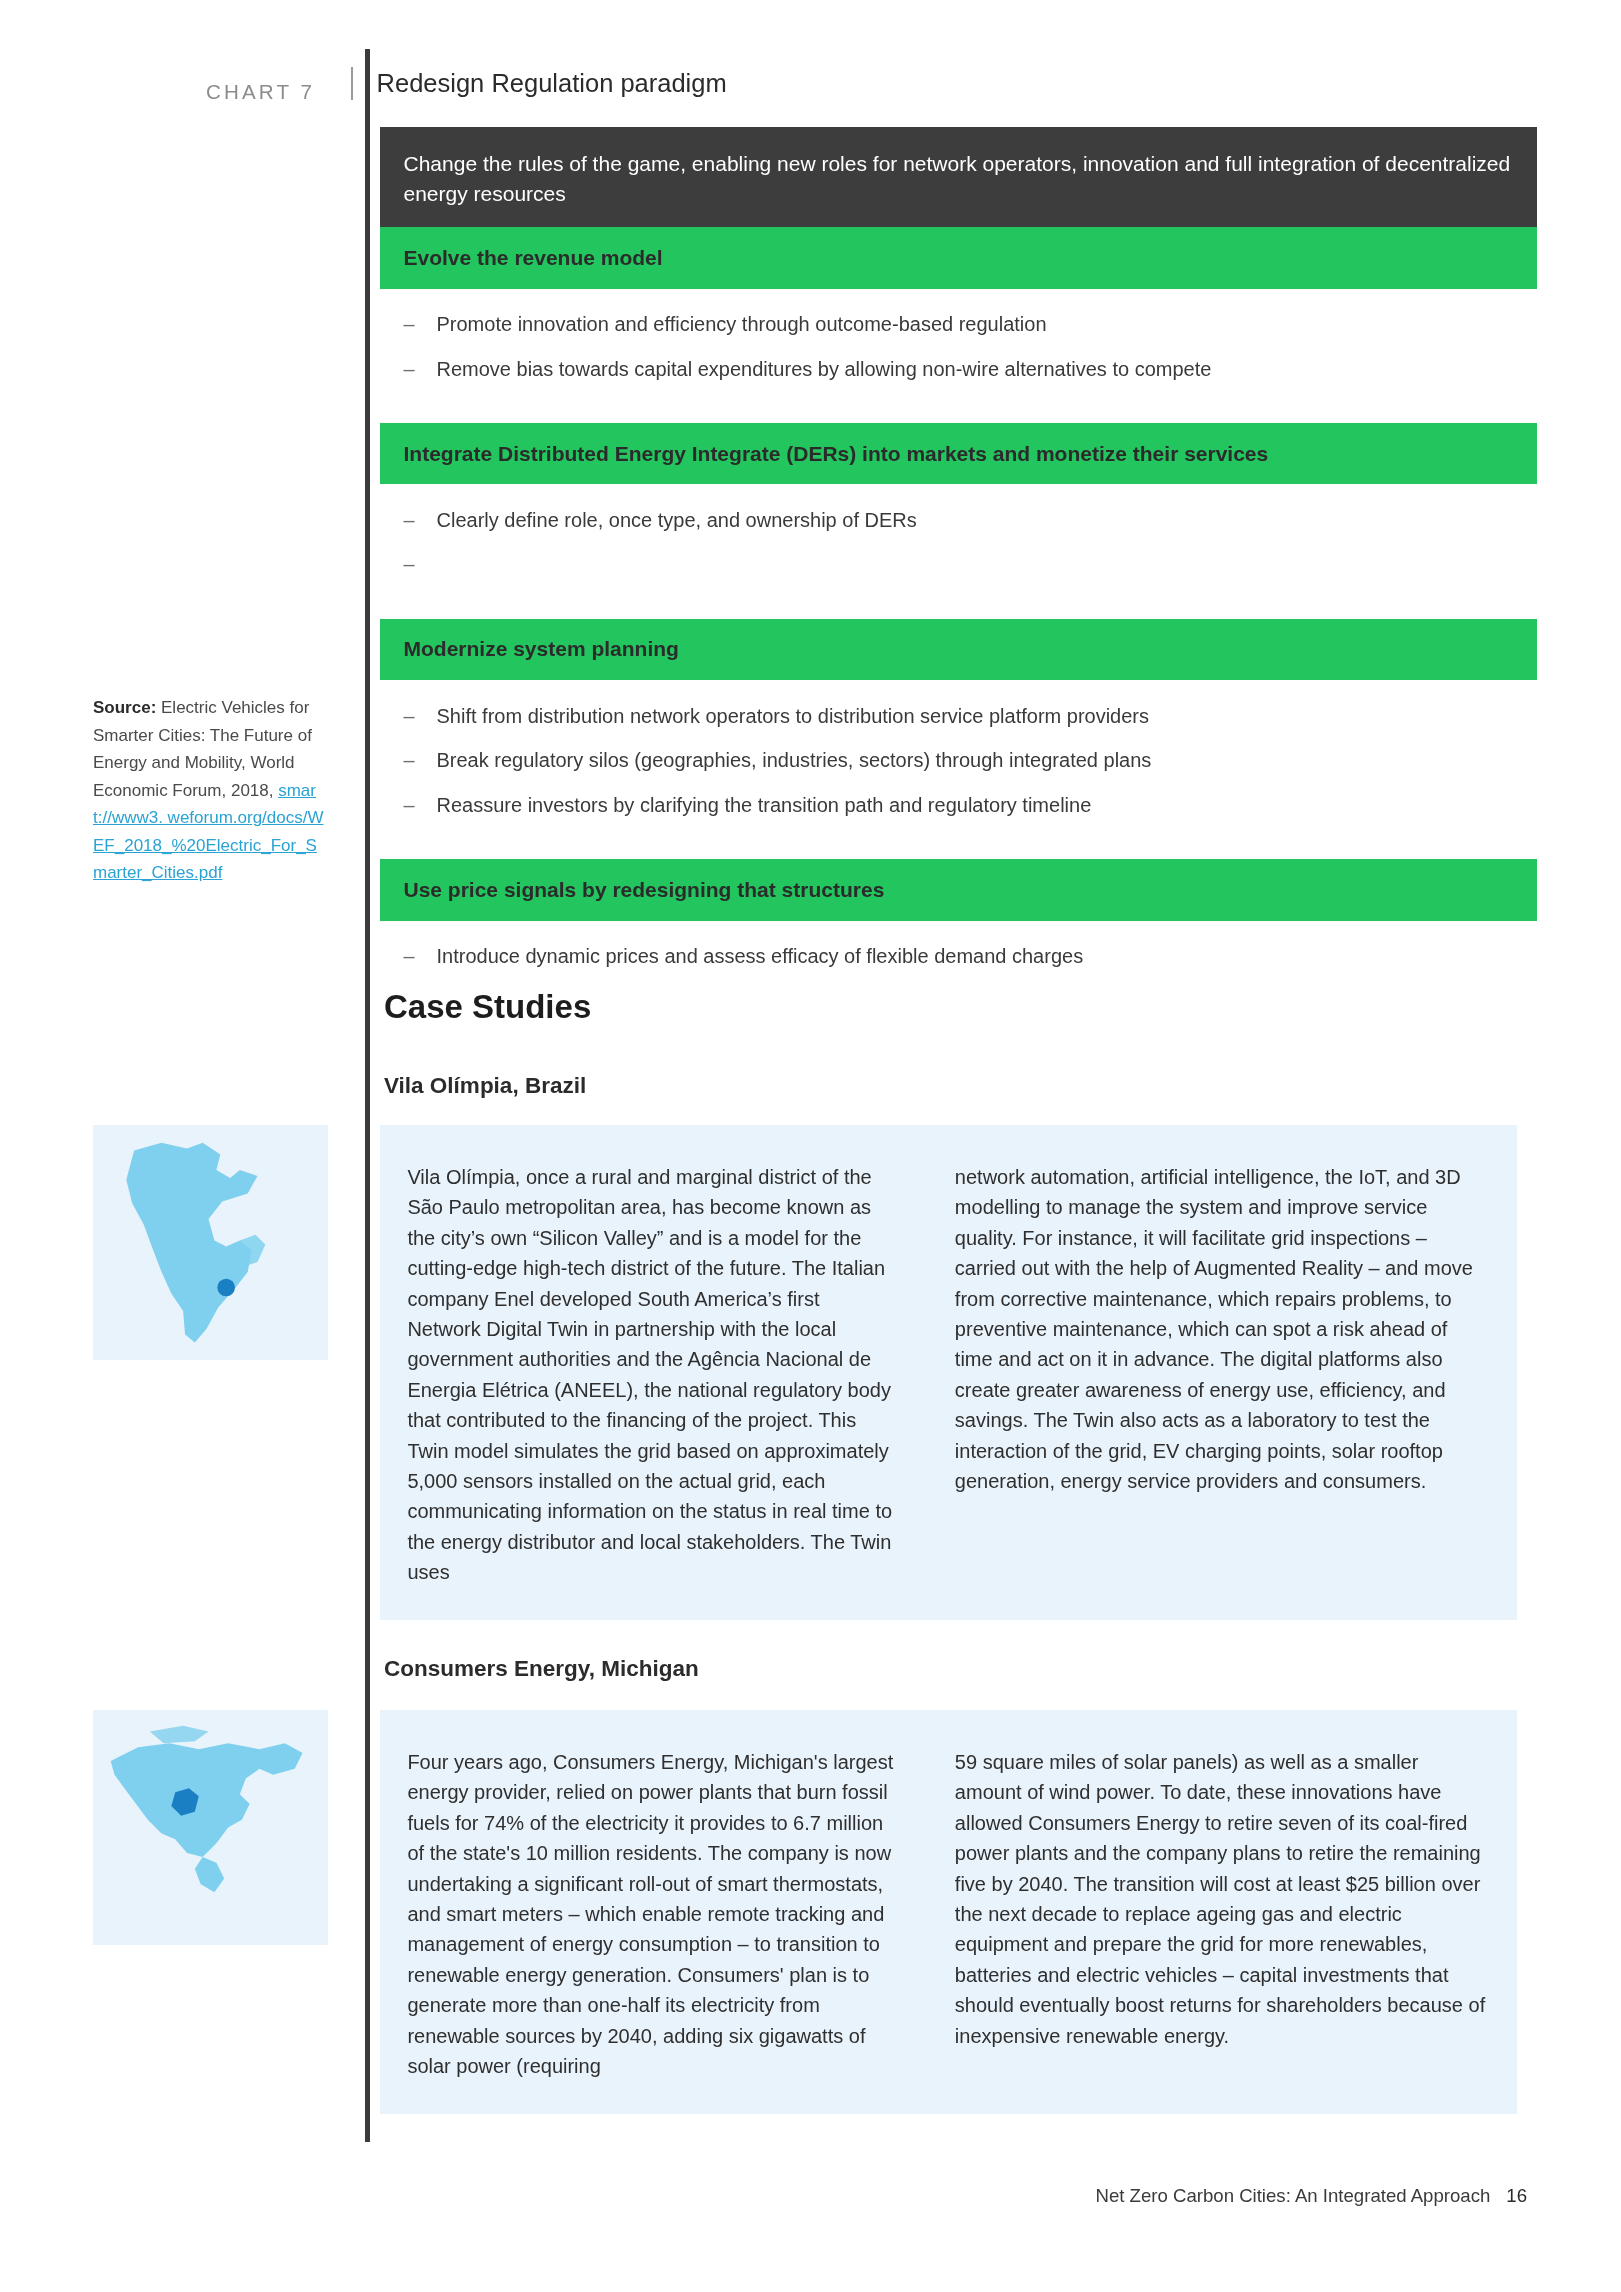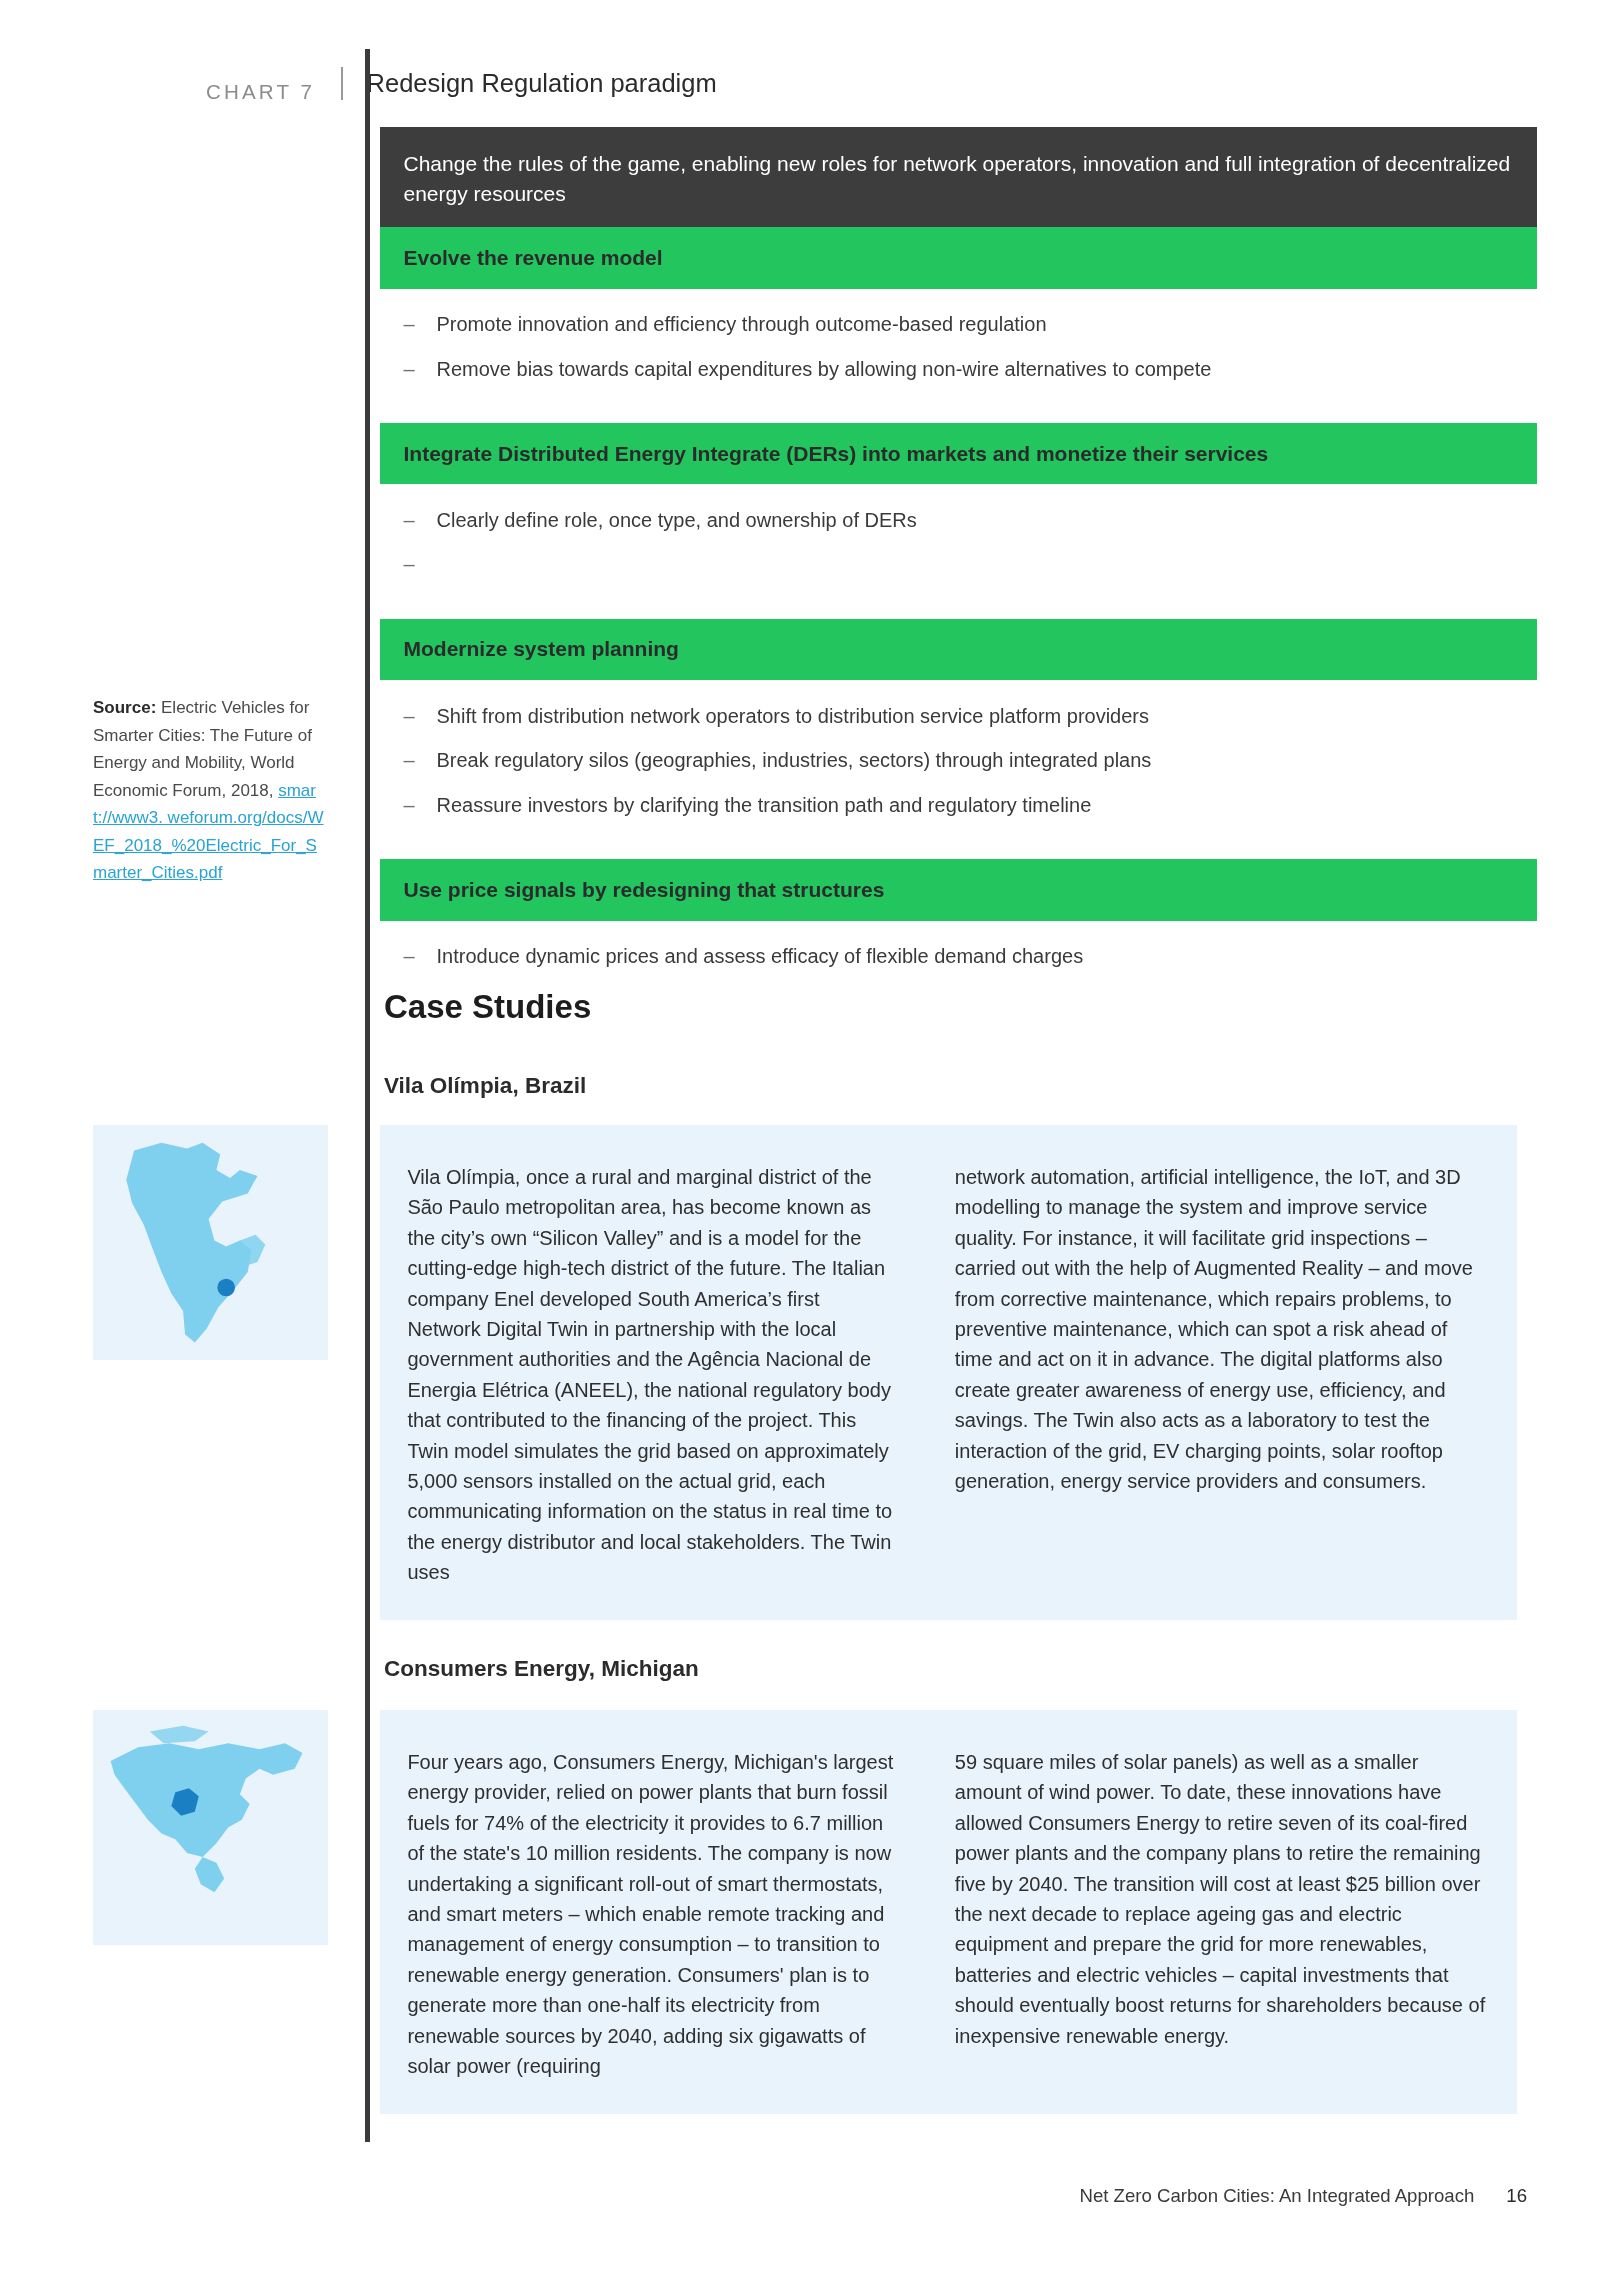--- a/index.html
+++ b/index.html
@@ -13,21 +13,21 @@
   }
   .page{position:relative;width:1621px;height:2293px;}
 
   
   .chart-header{
     position:absolute;left:206px;top:61px;width:1333px;height:45px;
     display:flex;align-items:center;
   }
   .chart-label{
     font-size:20.6px;letter-spacing:3.1px;color:#8c8c8c;
-    font-weight:400;white-space:nowrap;padding-right:26px;
+    font-weight:400;white-space:nowrap;padding-right:36px;
     text-transform:uppercase;
     margin-top:16px;
   }
   .chart-title{
     font-size:25.5px;color:#2b2b2b;font-weight:400;
     padding-left:23.5px;white-space:nowrap;
   }
 
   
   .vrule{
@@ -108,21 +108,21 @@
     position:absolute;width:235px;height:235px;
     background:#e9f3fb;overflow:hidden;
   }
   #map1{left:93px;top:1125px;}
   #map2{left:93px;top:1710px;}
 
   
   .footer{
     position:absolute;right:94px;bottom:86px;
     font-size:18.6px;color:#3a3a3a;
-    display:flex;align-items:baseline;gap:32px;
+    display:flex;align-items:baseline;gap:16px;
   }
   .footer .pg{font-size:18.6px;color:#2b2b2b;}
 </style>
 </head>
 <body>
 
 <div class="page">
 
   <div class="chart-header">
     <div class="chart-label">CHART 7</div>

